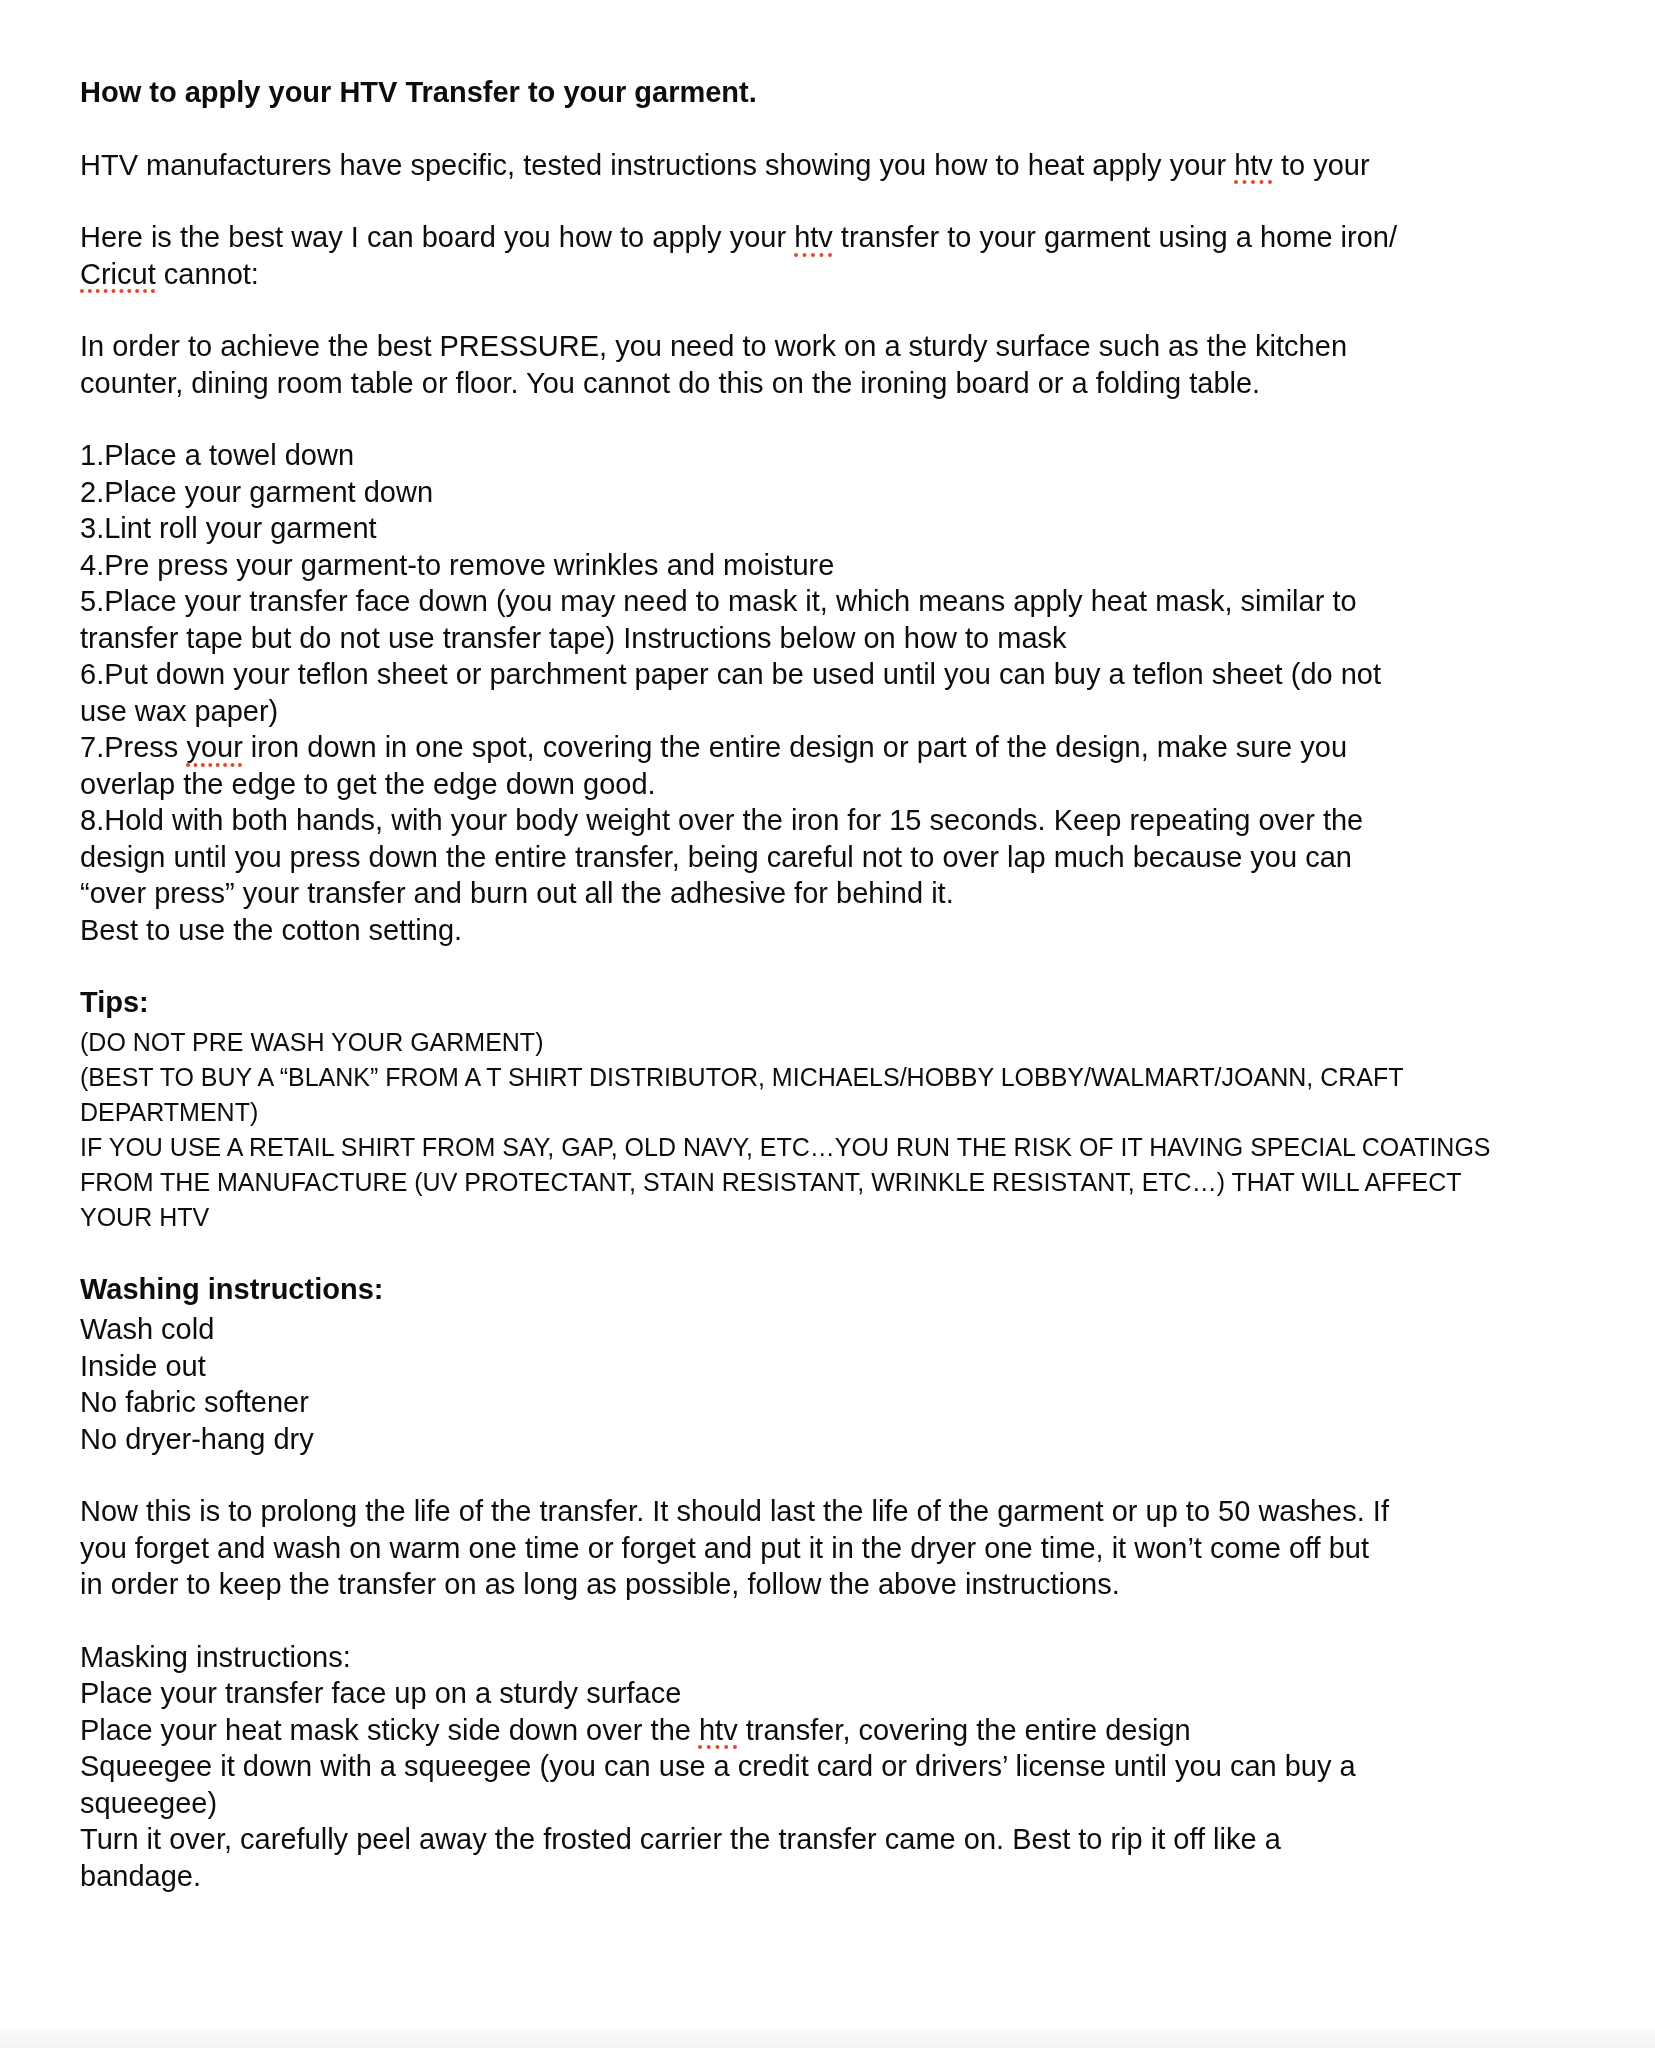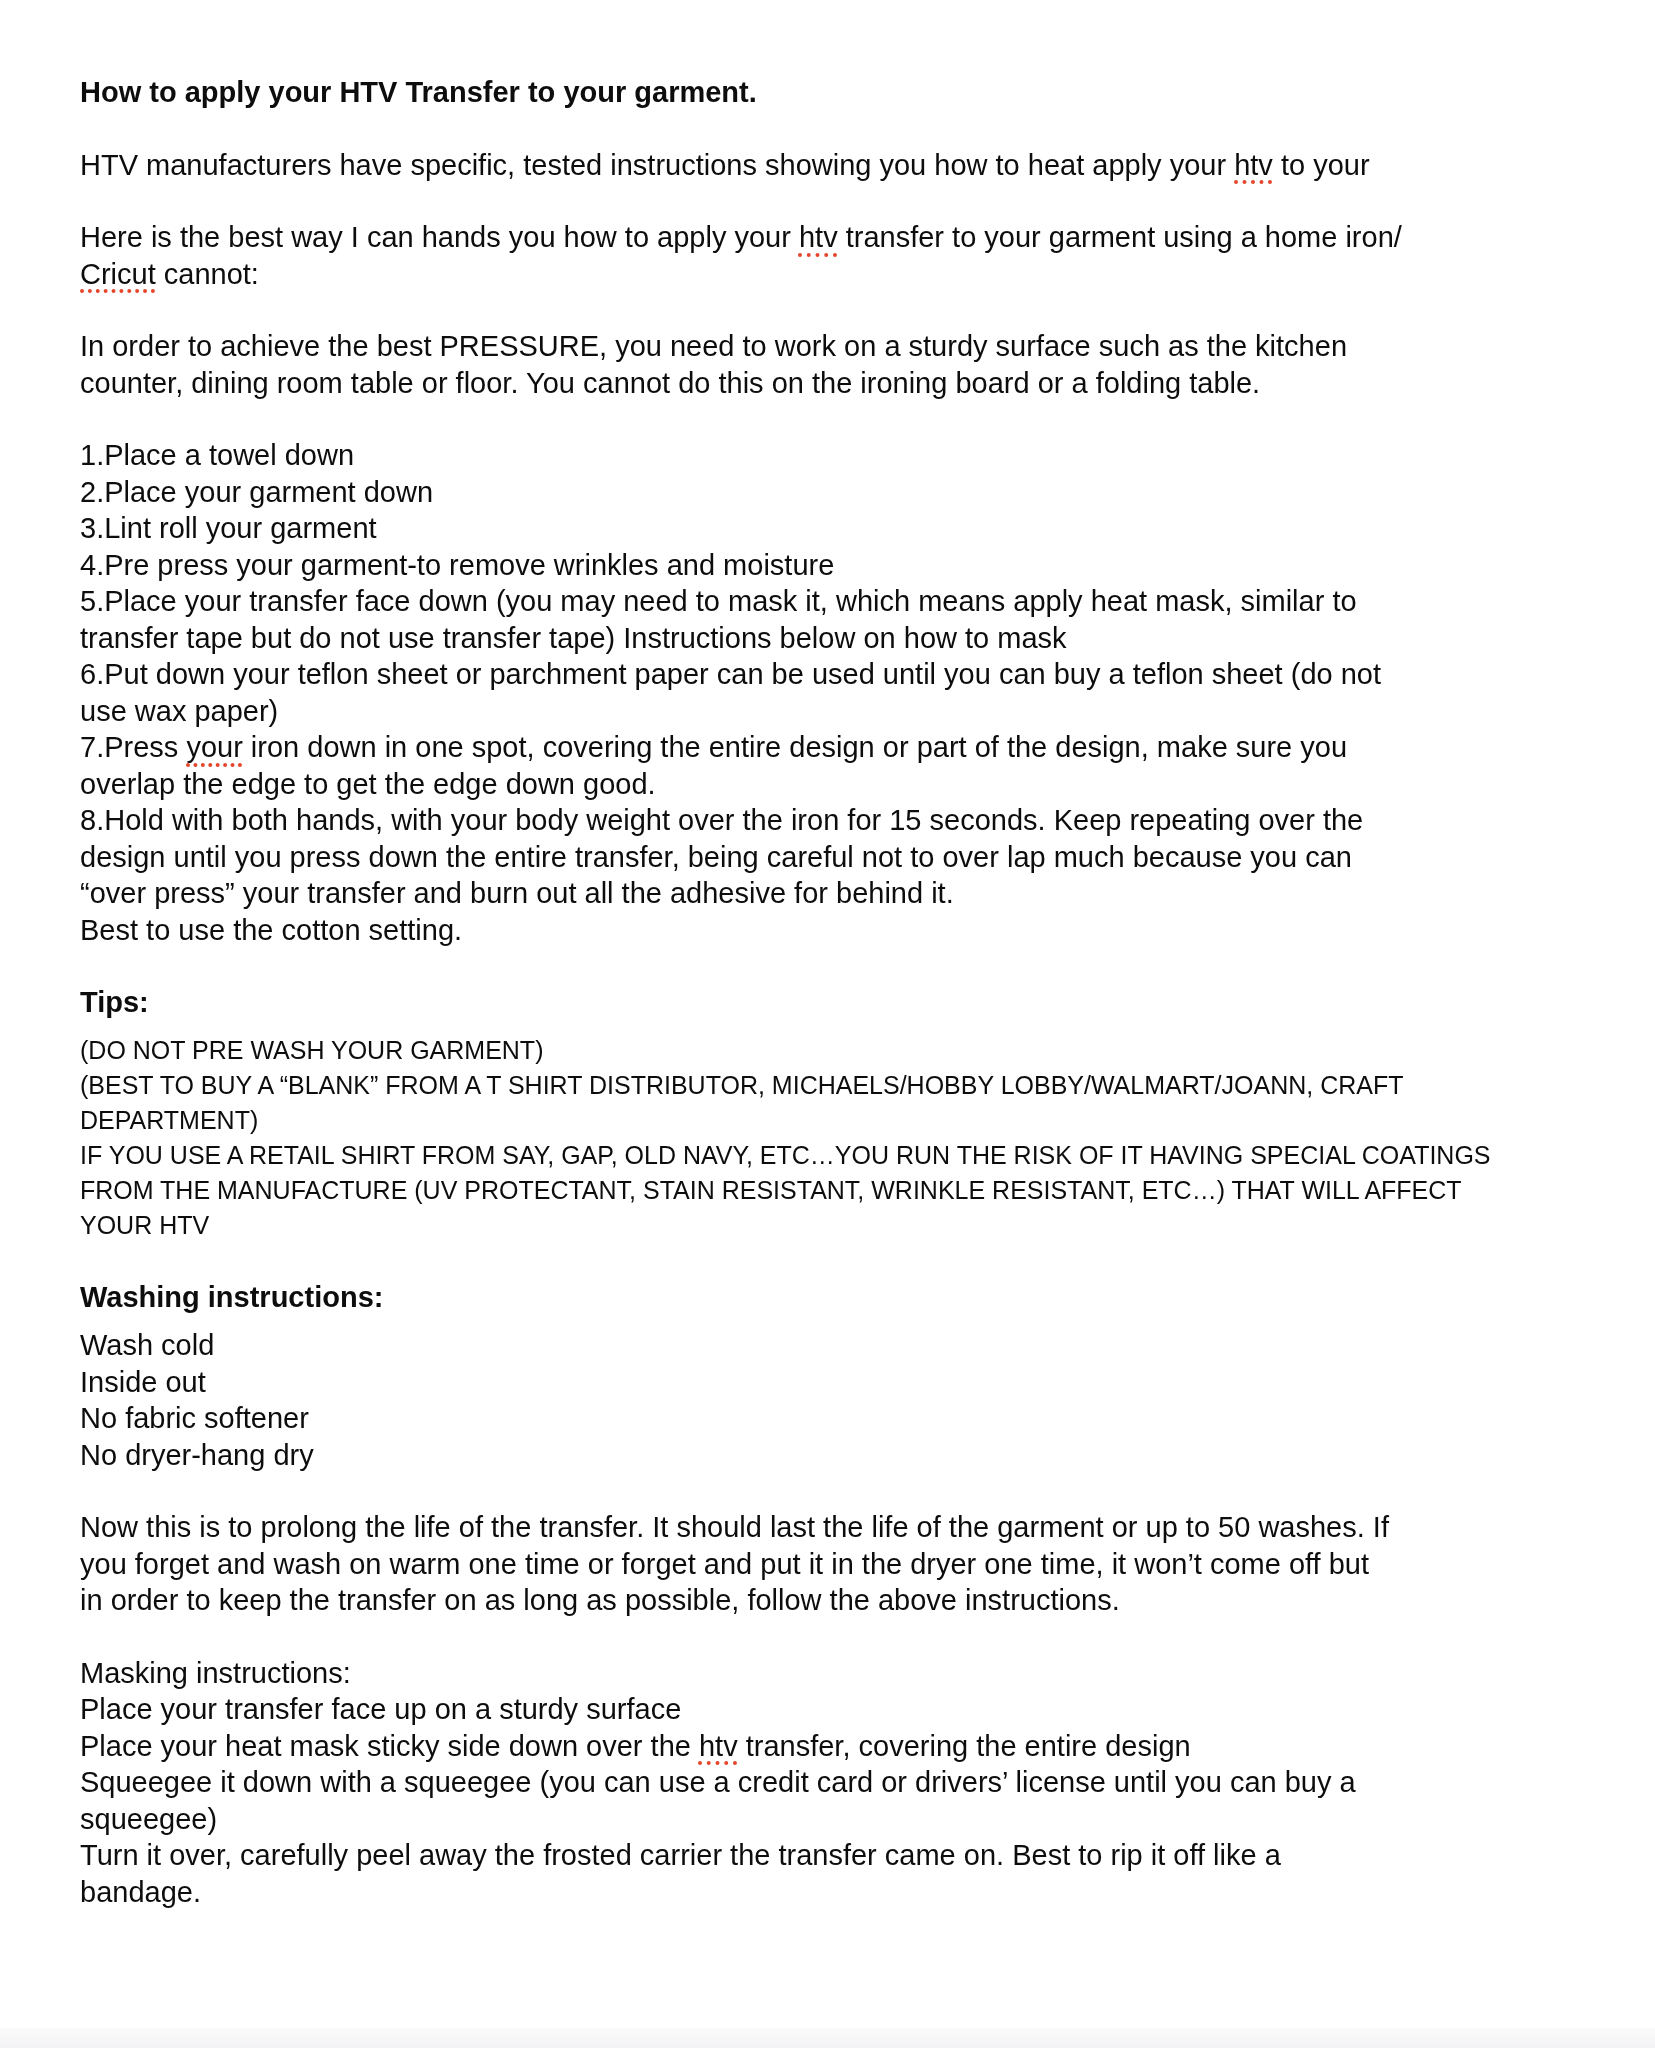--- a/index.html
+++ b/index.html
@@ -16,21 +16,21 @@
     box-sizing:border-box;
     width:1655px;height:2048px;
     padding:66px 78px 0 80px;
   }
   .block{
     margin:36px 0 0 0;
     font-size:29px;
     line-height:36.5px;
   }
   .block:first-child{margin-top:8px;}
-  .block.tight{margin-top:12px;}
+  .block.tight{margin-top:4px;}
   .block.small-block{
     font-size:25px;
     line-height:35px;
   }
   .line{white-space:pre;}
   .b{font-weight:bold;}
   .m{
     text-decoration-line:underline;
     text-decoration-style:dotted;
     text-decoration-color:#e5472e;
@@ -44,21 +44,21 @@
     background:linear-gradient(to bottom,#fbfbfc,#f3f3f5);
   }
 </style>
 </head>
 <body>
 
 <div class="page">
   <div id="doc">
       <p class="block"><span class="line"><span class="b">How to apply your HTV Transfer to your garment.</span></span></p>
       <p class="block"><span class="line"><span>HTV manufacturers have specific, tested instructions showing you how to heat apply your </span><span class="m">htv</span><span> to your</span></span><br></p>
-      <p class="block"><span class="line"><span>Here is the best way I can hands you how to apply your </span><span class="m">htv</span><span> transfer to your garment using a home iron/</span></span><br><span class="line"><span class="m">Cricut</span><span> cannot:</span></span></p>
+      <p class="block"><span class="line"><span>Here is the best way I can board you how to apply your </span><span class="m">htv</span><span> transfer to your garment using a home iron/</span></span><br><span class="line"><span class="m">Cricut</span><span> cannot:</span></span></p>
       <p class="block"><span class="line"><span>In order to achieve the best PRESSURE, you need to work on a sturdy surface such as the kitchen</span></span><br><span class="line"><span>counter, dining room table or floor. You cannot do this on the ironing board or a folding table.</span></span></p>
       <p class="block"><span class="line"><span>1.Place a towel down</span></span><br><span class="line"><span>2.Place your garment down</span></span><br><span class="line"><span>3.Lint roll your garment</span></span><br><span class="line"><span>4.Pre press your garment-to remove wrinkles and moisture</span></span><br><span class="line"><span>5.Place your transfer face down (you may need to mask it, which means apply heat mask, similar to</span></span><br><span class="line"><span>transfer tape but do not use transfer tape) Instructions below on how to mask</span></span><br><span class="line"><span>6.Put down your teflon sheet or parchment paper can be used until you can buy a teflon sheet (do not</span></span><br><span class="line"><span>use wax paper)</span></span><br><span class="line"><span>7.Press </span><span class="m">your</span><span> iron down in one spot, covering the entire design or part of the design, make sure you</span></span><br><span class="line"><span>overlap the edge to get the edge down good.</span></span><br><span class="line"><span>8.Hold with both hands, with your body weight over the iron for 15 seconds. Keep repeating over the</span></span><br><span class="line"><span>design until you press down the entire transfer, being careful not to over lap much because you can</span></span><br><span class="line"><span>“over press” your transfer and burn out all the adhesive for behind it.</span></span><br><span class="line"><span>Best to use the cotton setting.</span></span></p>
       <p class="block"><span class="line"><span class="b">Tips:</span></span></p>
       <p class="block small-block tight"><span class="line"><span>(DO NOT PRE WASH YOUR GARMENT)</span></span><br><span class="line"><span>(BEST TO BUY A “BLANK” FROM A T SHIRT DISTRIBUTOR, MICHAELS/HOBBY LOBBY/WALMART/JOANN, CRAFT</span></span><br><span class="line"><span>DEPARTMENT)</span></span><br><span class="line"><span>IF YOU USE A RETAIL SHIRT FROM SAY, GAP, OLD NAVY, ETC…YOU RUN THE RISK OF IT HAVING SPECIAL COATINGS</span></span><br><span class="line"><span>FROM THE MANUFACTURE (UV PROTECTANT, STAIN RESISTANT, WRINKLE RESISTANT, ETC…) THAT WILL AFFECT</span></span><br><span class="line"><span>YOUR HTV</span></span></p>
       <p class="block"><span class="line"><span class="b">Washing instructions:</span></span></p>
       <p class="block tight"><span class="line"><span>Wash cold</span></span><br><span class="line"><span>Inside out</span></span><br><span class="line"><span>No fabric softener</span></span><br><span class="line"><span>No dryer-hang dry</span></span></p>
       <p class="block"><span class="line"><span>Now this is to prolong the life of the transfer. It should last the life of the garment or up to 50 washes. If</span></span><br><span class="line"><span>you forget and wash on warm one time or forget and put it in the dryer one time, it won’t come off but</span></span><br><span class="line"><span>in order to keep the transfer on as long as possible, follow the above instructions.</span></span></p>
       <p class="block"><span class="line"><span>Masking instructions:</span></span><br><span class="line"><span>Place your transfer face up on a sturdy surface</span></span><br><span class="line"><span>Place your heat mask sticky side down over the </span><span class="m">htv</span><span> transfer, covering the entire design</span></span><br><span class="line"><span>Squeegee it down with a squeegee (you can use a credit card or drivers’ license until you can buy a</span></span><br><span class="line"><span>squeegee)</span></span><br><span class="line"><span>Turn it over, carefully peel away the frosted carrier the transfer came on. Best to rip it off like a</span></span><br><span class="line"><span>bandage.</span></span></p>
     </div>
 </div>

